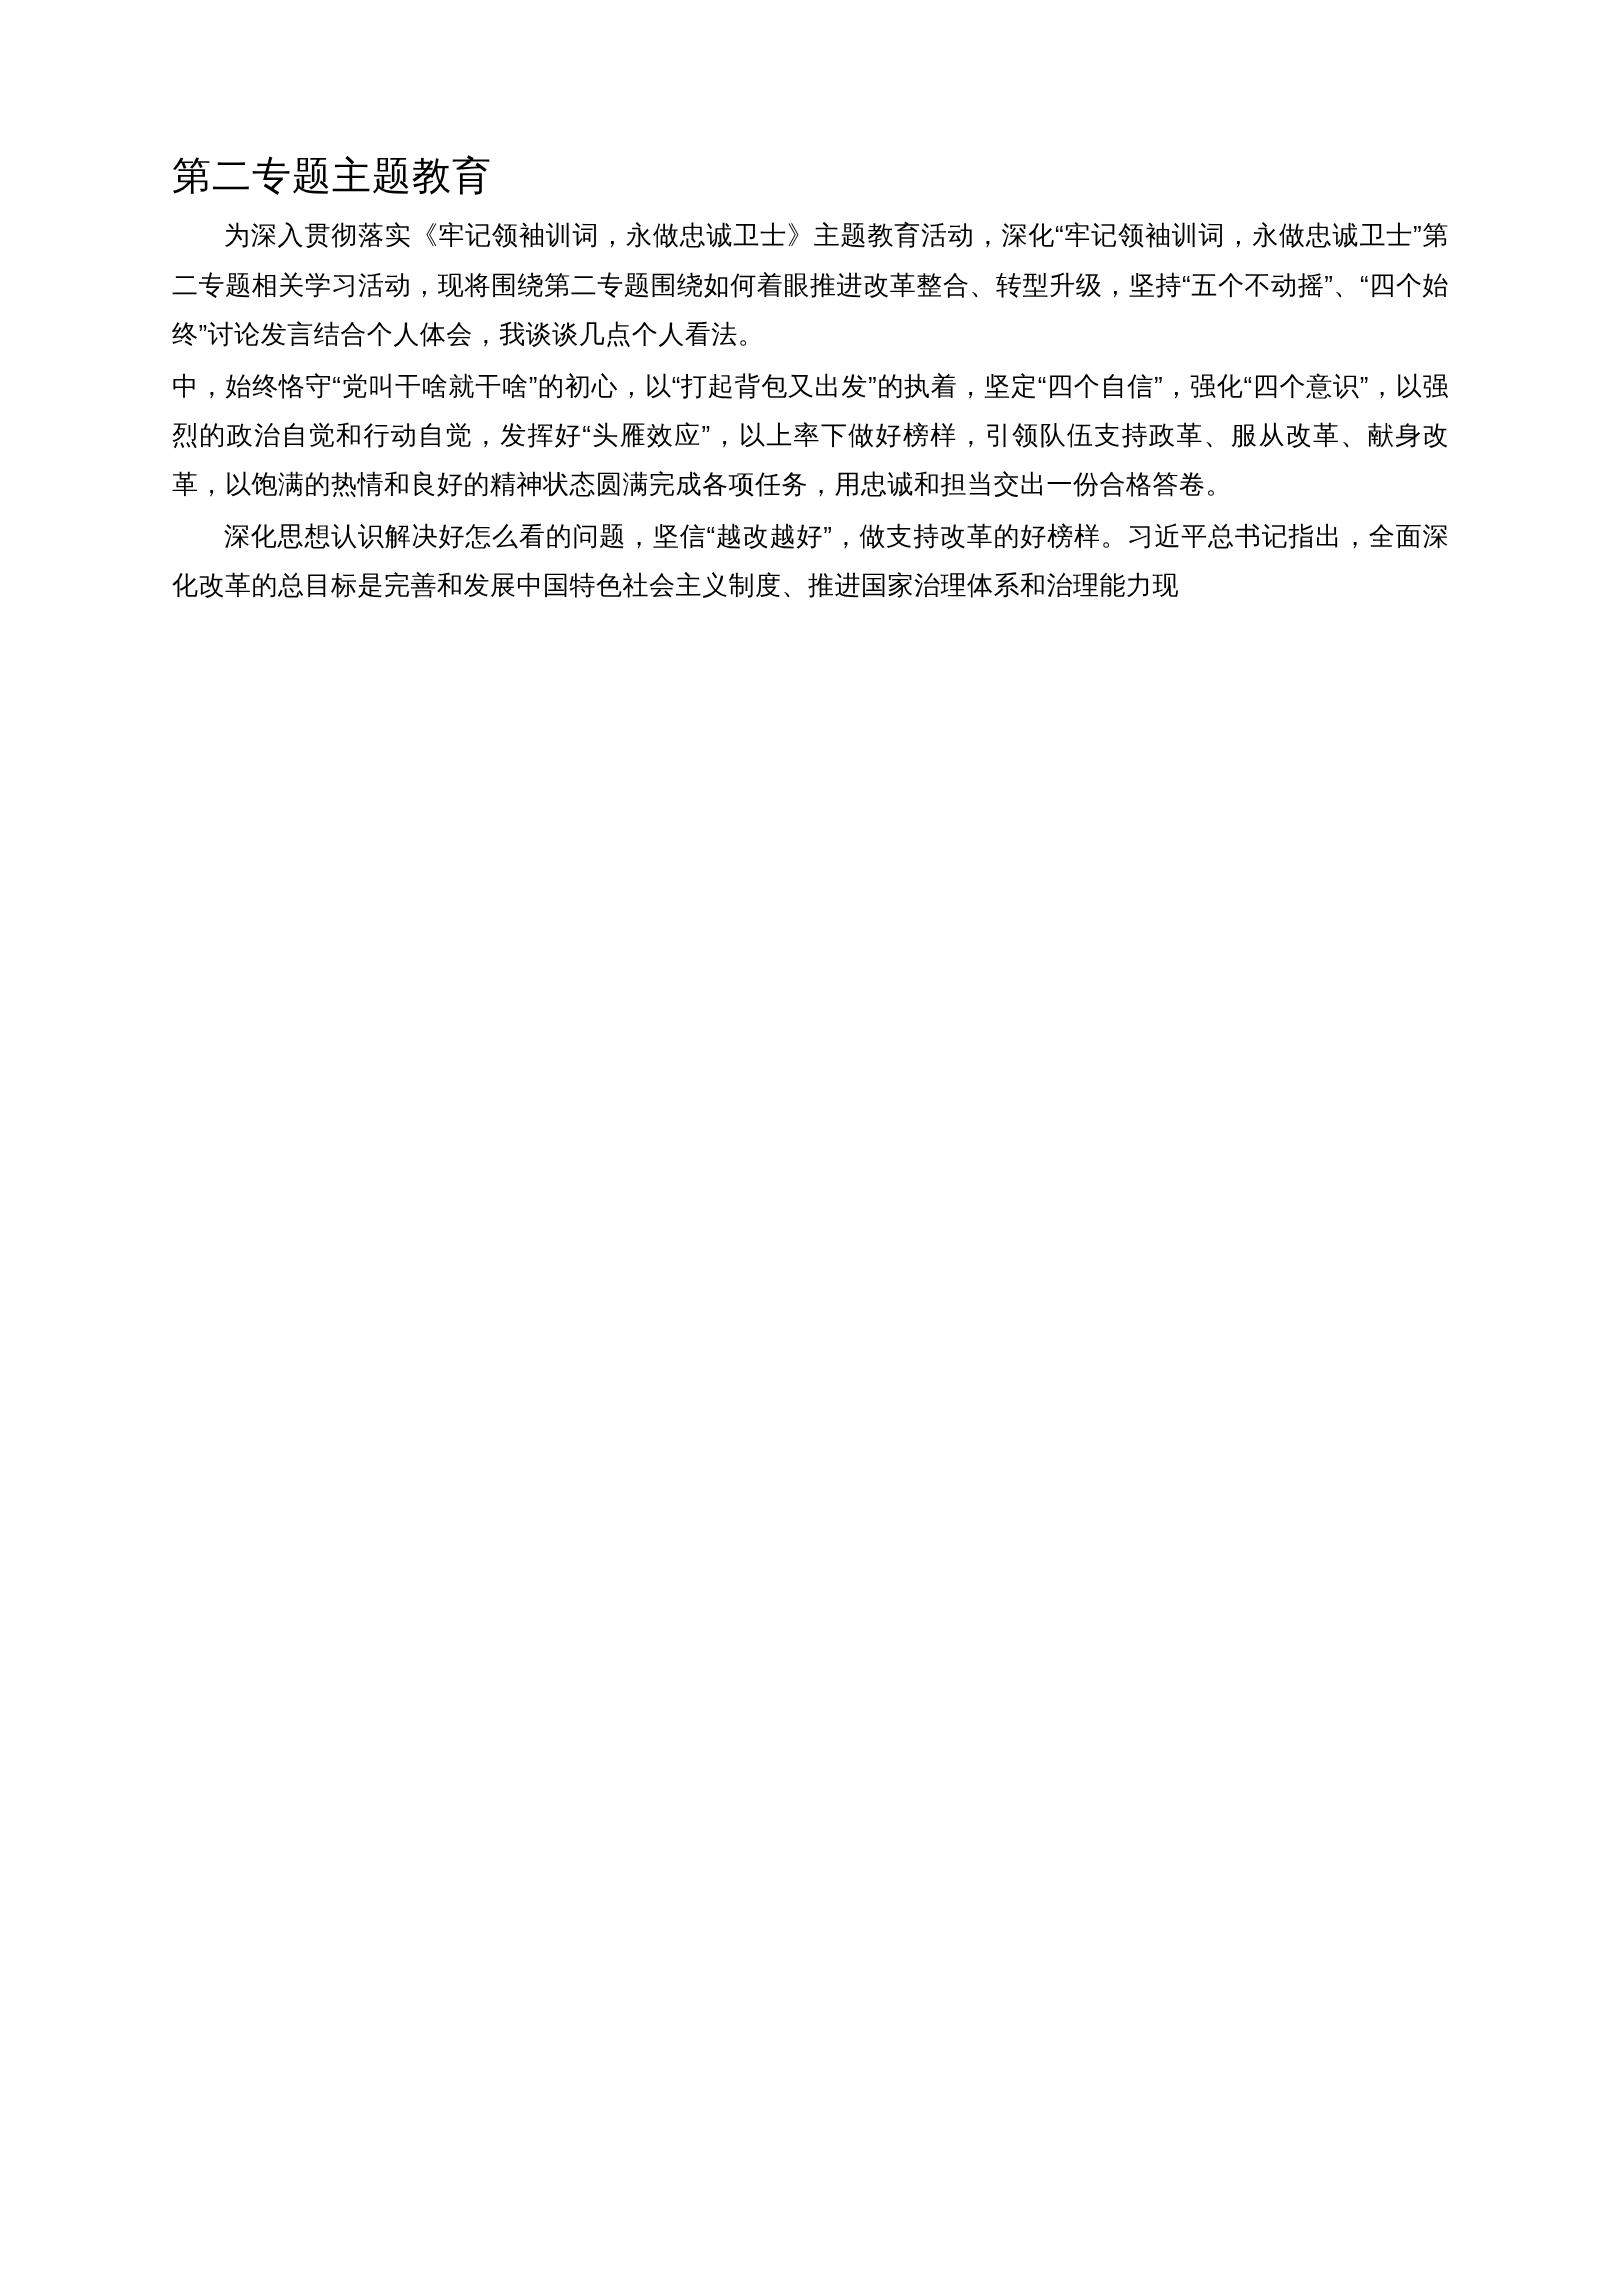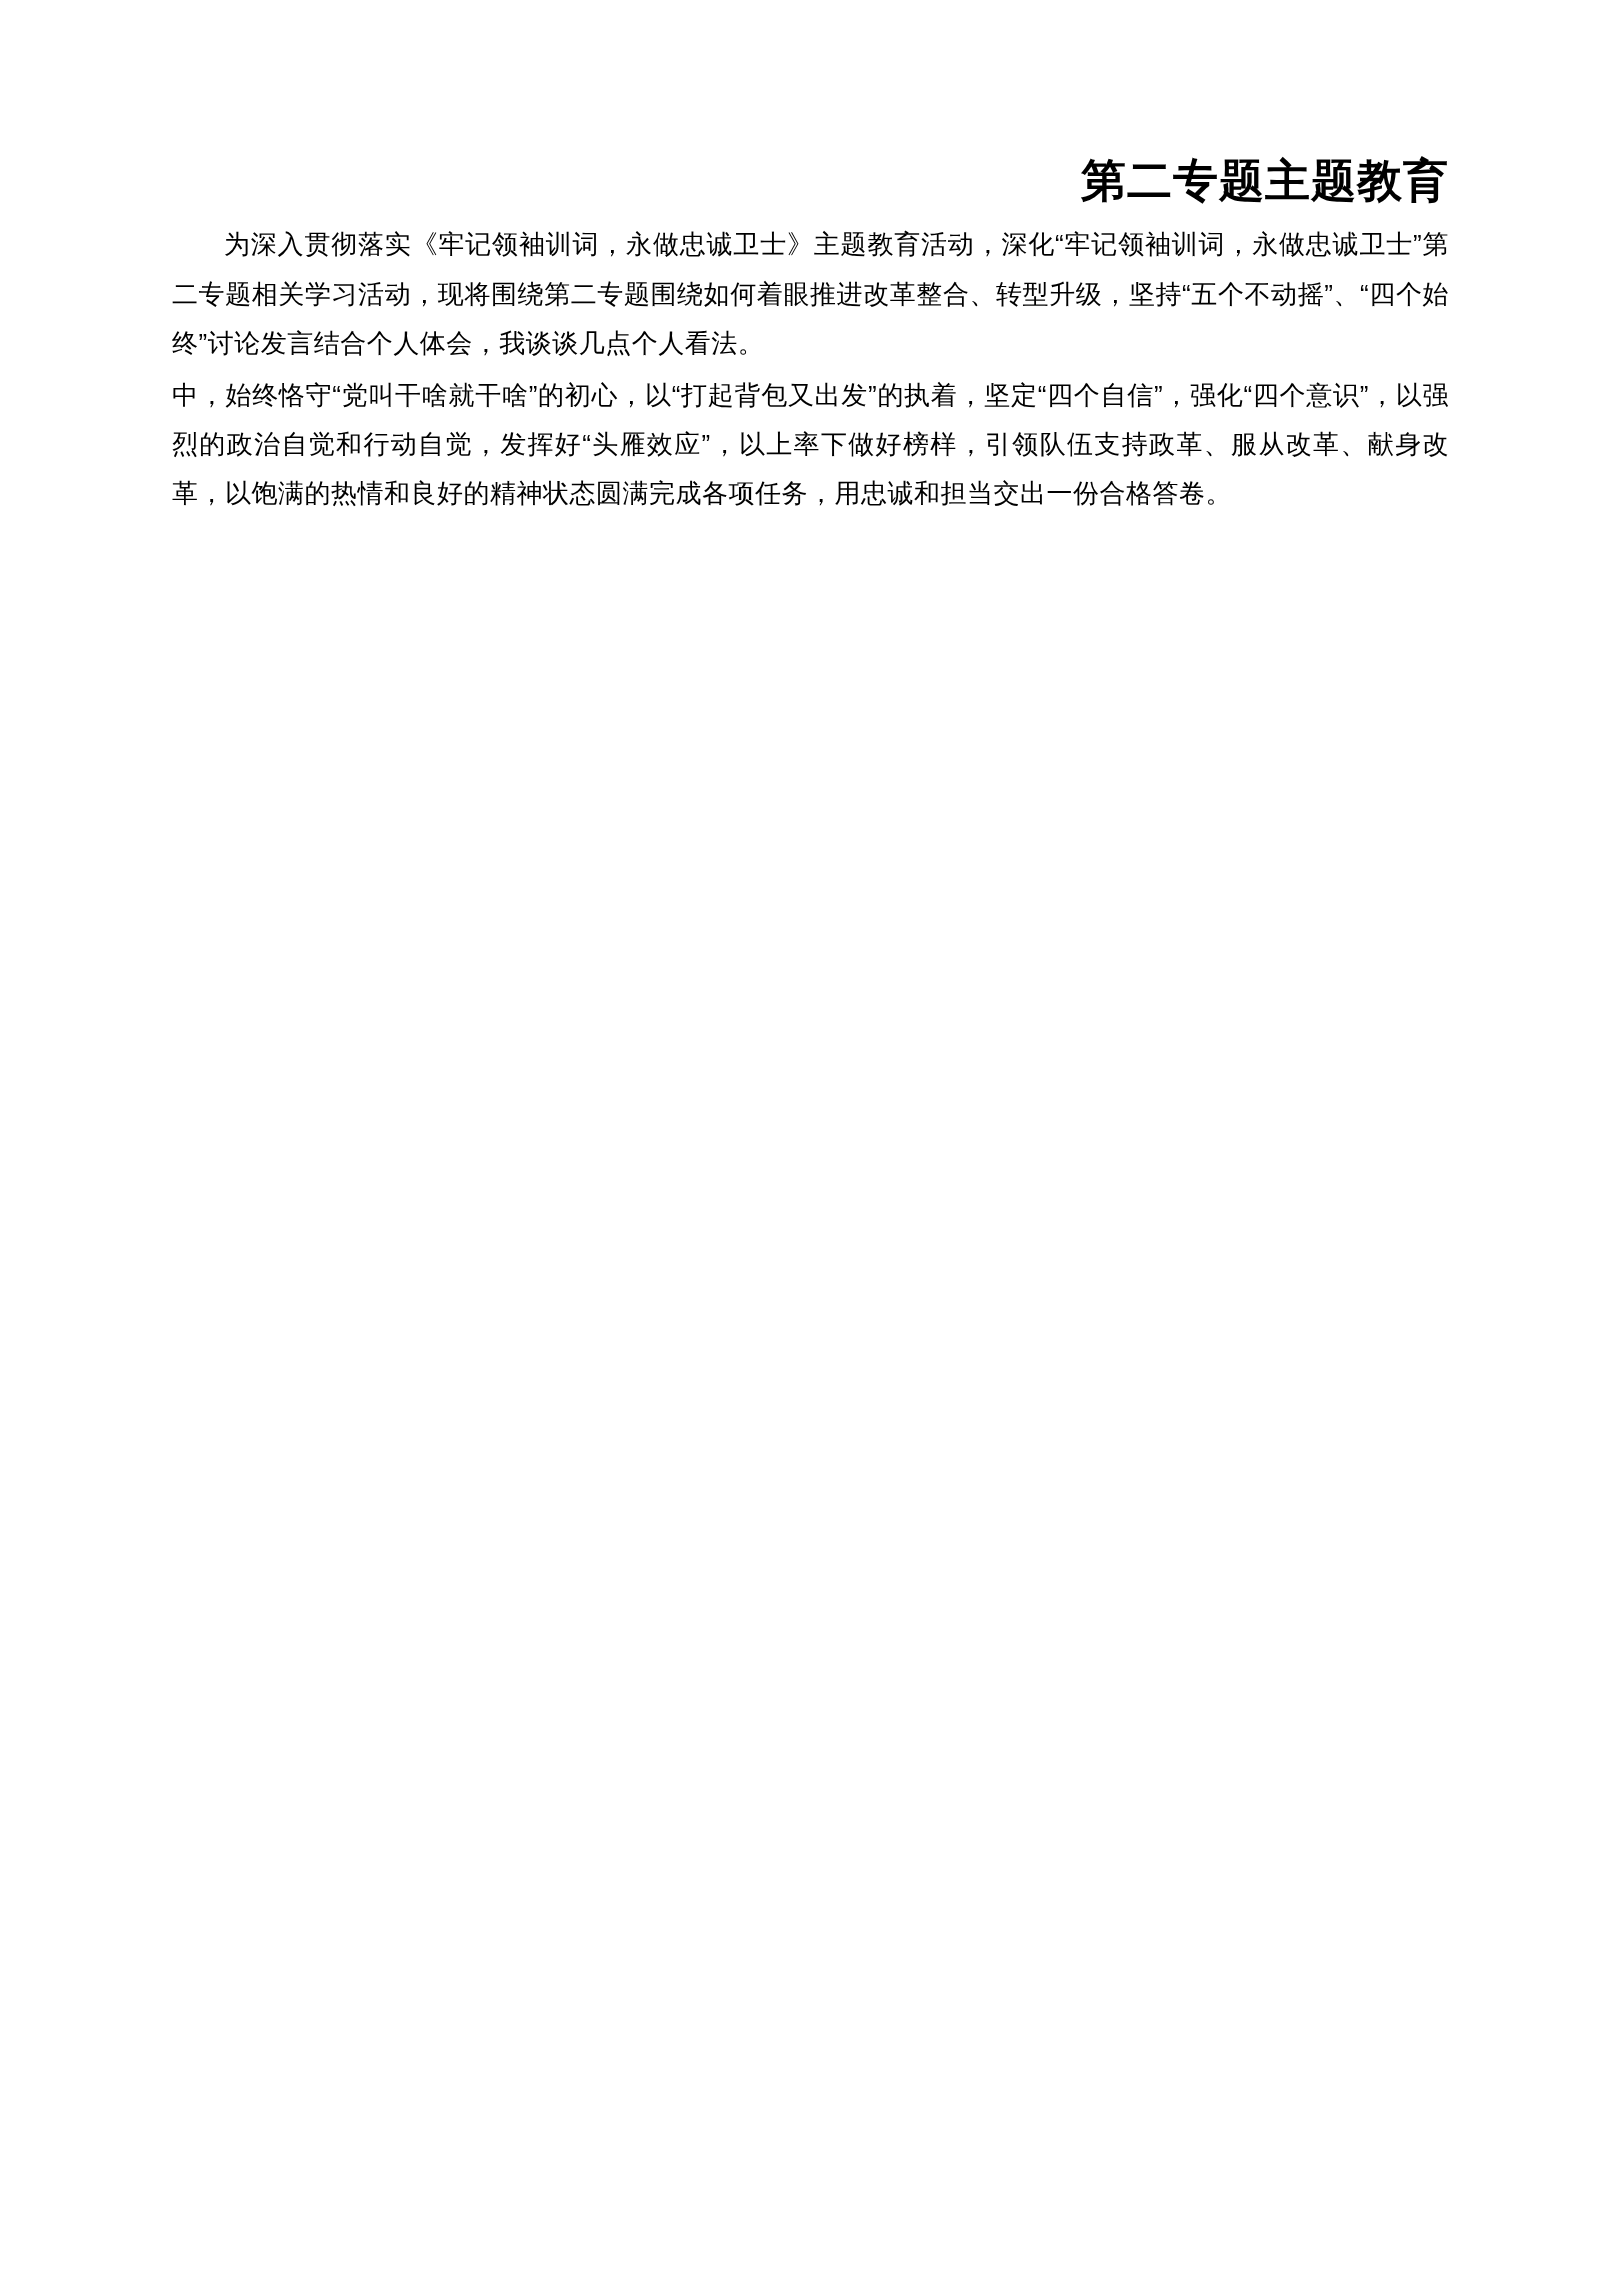--- a/index.html
+++ b/index.html
@@ -15,23 +15,23 @@
     overflow: hidden;
   }
   .page {
     box-sizing: border-box;
     width: 1621px;
     height: 2293px;
     padding: 147px 172px 0 172px;
     background: #ffffff;
   }
   .doc-title {
-    font-size: 45px;
-    font-weight: 700;
-    text-align: right;
+    font-size: 39px;
+    font-weight: 400;
+    text-align: left;
     line-height: 1.5;
     letter-spacing: 1px;
     margin: 0 0 5.9px 0;
   }
   .doc-subtitle {
     font-size: 45px;
     font-weight: 700;
     text-align: center;
     line-height: 1.52;
     letter-spacing: 1px;
@@ -56,15 +56,16 @@
 <div class="page">
 
   <h1 class="doc-title">第二专题主题教育</h1>
 
 
   <p class="para">为深入贯彻落实《牢记领袖训词，永做忠诚卫士》主题教育活动，深化“牢记领袖训词，永做忠诚卫士”第二专题相关学习活动，现将围绕第二专题围绕如何着眼推进改革整合、转型升级，坚持“五个不动摇”、“四个始终”讨论发言结合个人体会，我谈谈几点个人看法。</p>
 
 
   <p class="para no-indent">中，始终恪守“党叫干啥就干啥”的初心，以“打起背包又出发”的执着，坚定“四个自信”，强化“四个意识”，以强烈的政治自觉和行动自觉，发挥好“头雁效应”，以上率下做好榜样，引领队伍支持政革、服从改革、献身改革，以饱满的热情和良好的精神状态圆满完成各项任务，用忠诚和担当交出一份合格答卷。</p>
 
+  <p class="para">深化思想认识解决好怎么看的问题，坚信“越改越好”，做支持改革的好榜样。习近平总书记指出，全面深化改革的总目标是完善和发展中国特色社会主义制度、推进国家治理体系和治理能力现</p>
 
 </div>
 
 
 </body></html>

